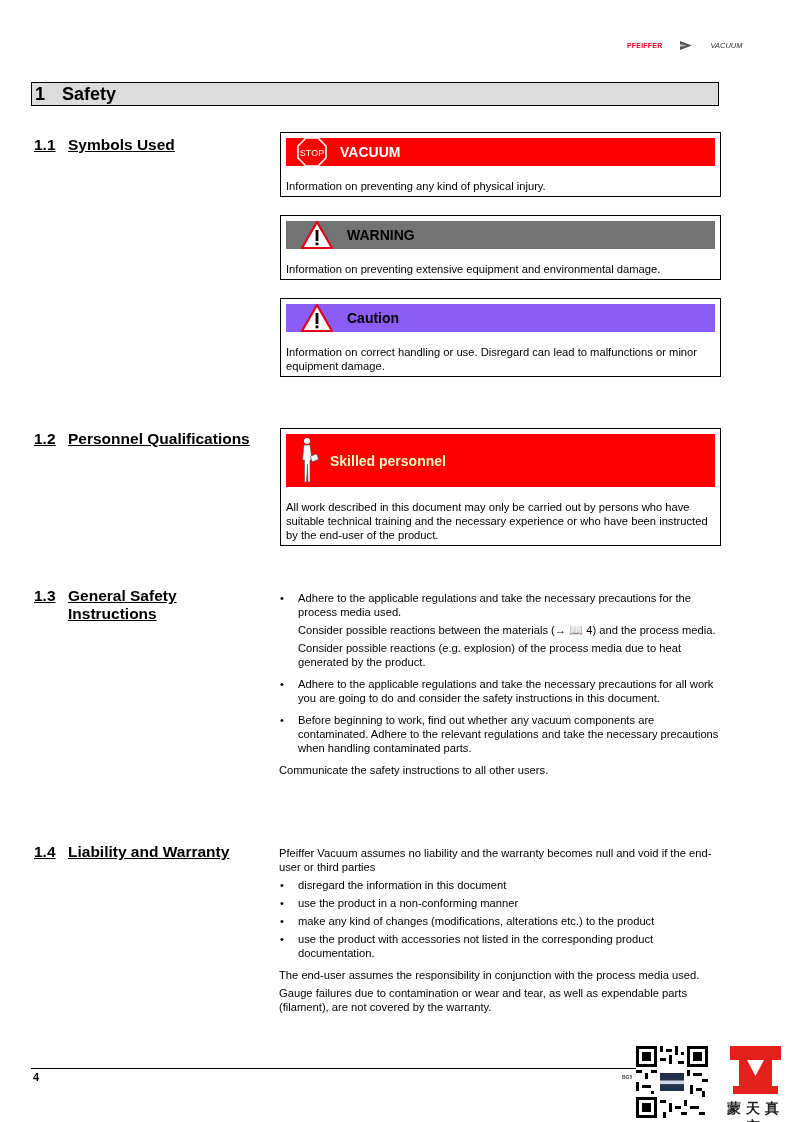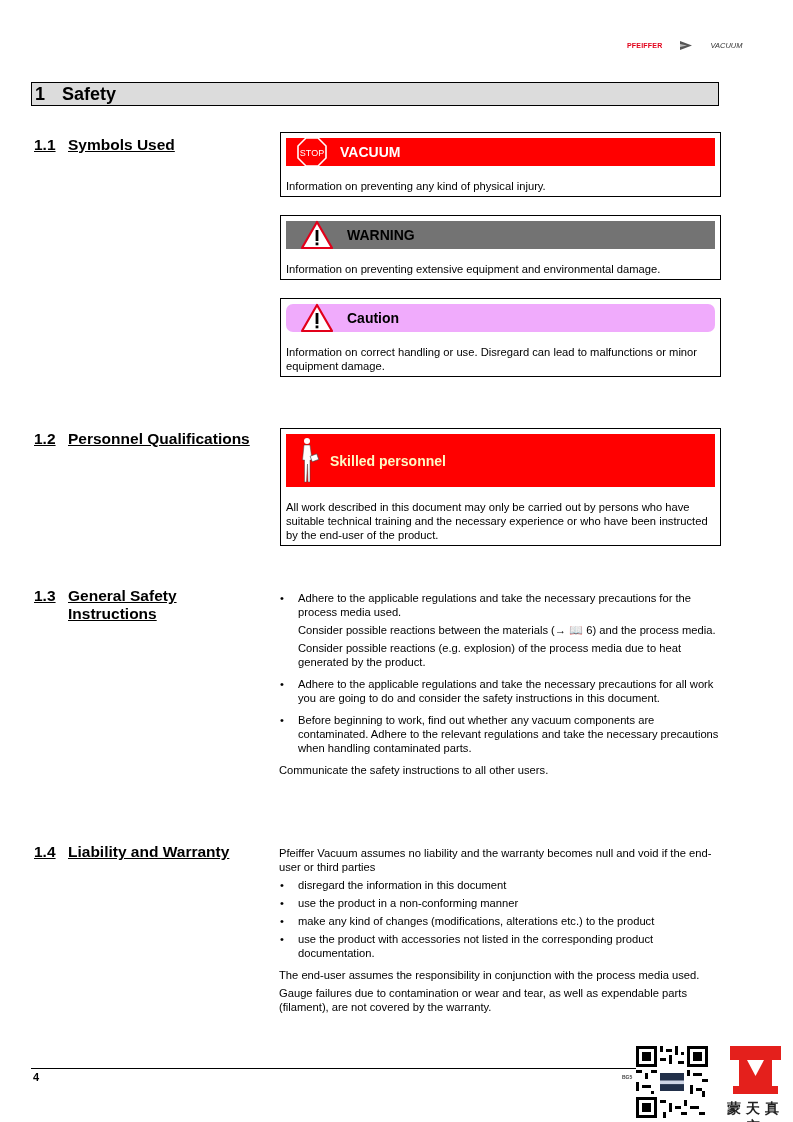--- a/index.html
+++ b/index.html
@@ -25,21 +25,21 @@
   .sec .n { width: 34px; flex: none; }
   .sec .t { line-height: 18px; }
 
   
   .box { left: 280px; width: 441px; border: 1.5px solid #000; box-sizing: border-box; padding: 5px 5px 3px 5px; }
   .box .bar { height: 28px; display: flex; align-items: center; }
   .box .bar .lbl { font-weight: bold; font-size: 14px; }
   .box .desc { font-size: 11.2px; line-height: 14px; padding-top: 13px; }
   .red { background: #ff0000; }
   .orange { background: #737373; }
-  .yellow { background: #f0abfc; border-radius: 7px; }
+  .yellow { background: #8b5cf6; }
 
   
   .txt { font-size: 11.2px; line-height: 14px; }
   .blist { margin: 0; padding: 0; list-style: none; }
   .blist li { position: relative; padding-left: 19px; }
   .blist li .dot { position: absolute; left: 1px; top: 0; }
 
   .footer-rule { left: 31px; top: 1068px; width: 620px; height: 1px; background: #000; }
   .pagenum { left: 33px; top: 1071px; font-weight: bold; font-size: 11px; }
   .docref { left: 622px; top: 1074px; font-size: 5px; color: #444; font-weight: bold; }
@@ -127,21 +127,21 @@
     <span>General Safety</span><br>
     <span>Instructions</span>
   </span>
 </div>
 
 <div class="abs txt" style="left:279px; top:591px; width:445px">
   <ul class="blist">
     <li>
       <span class="dot">•</span>
       <span>Adhere to the applicable regulations and take the necessary precautions for the process media used.</span>
-      <div style="margin-top:4px">Consider possible reactions between the materials (→ 📖 6) and the process media.</div>
+      <div style="margin-top:4px">Consider possible reactions between the materials (→ 📖 4) and the process media.</div>
       <div style="margin-top:4px">Consider possible reactions (e.g. explosion) of the process media due to heat generated by the product.</div>
     </li>
     <li style="margin-top:8px">
       <span class="dot">•</span>
       <span>Adhere to the applicable regulations and take the necessary precautions for all work you are going to do and consider the safety instructions in this document.</span>
     </li>
     <li style="margin-top:8px">
       <span class="dot">•</span>
       <span>Before beginning to work, find out whether any vacuum components are contaminated. Adhere to the relevant regulations and take the necessary precautions when handling contaminated parts.</span>
     </li>

